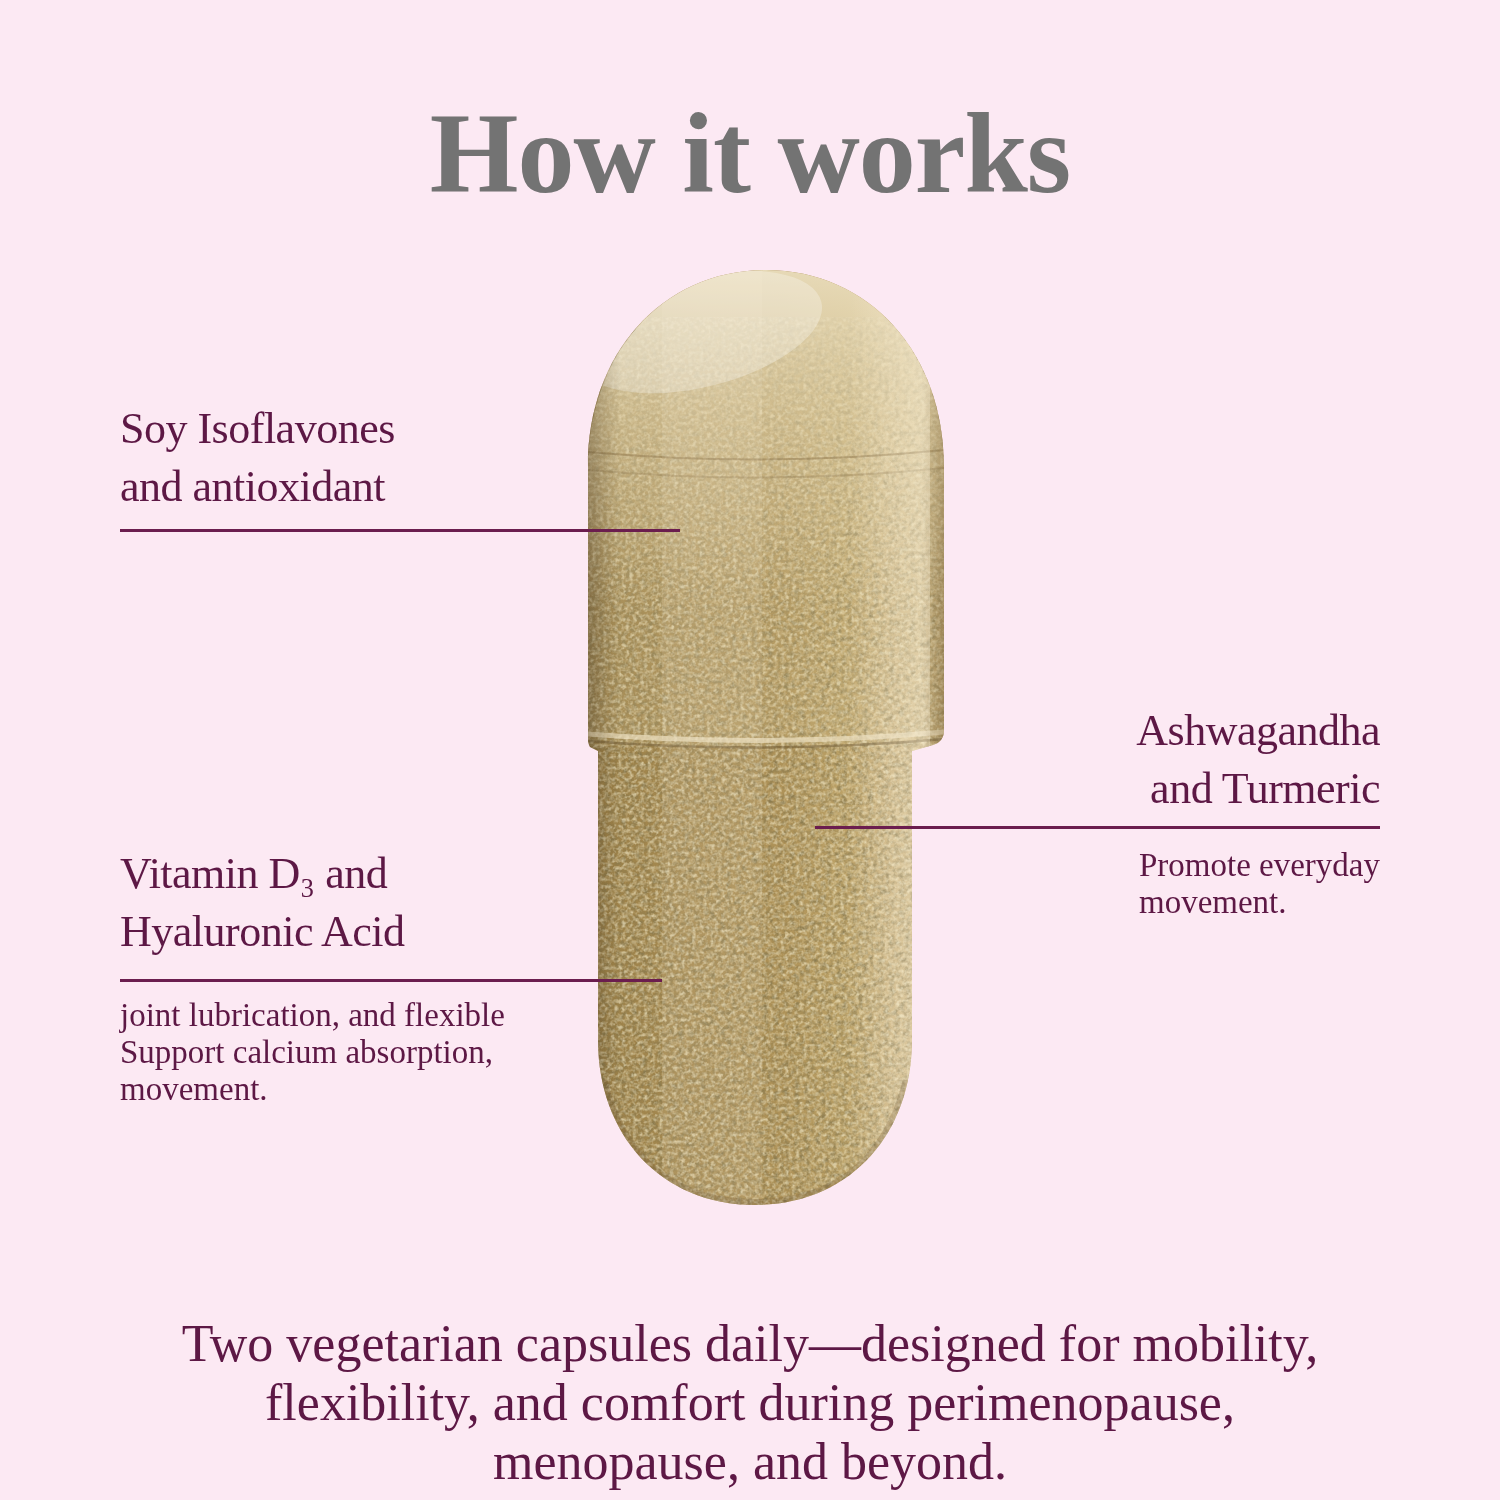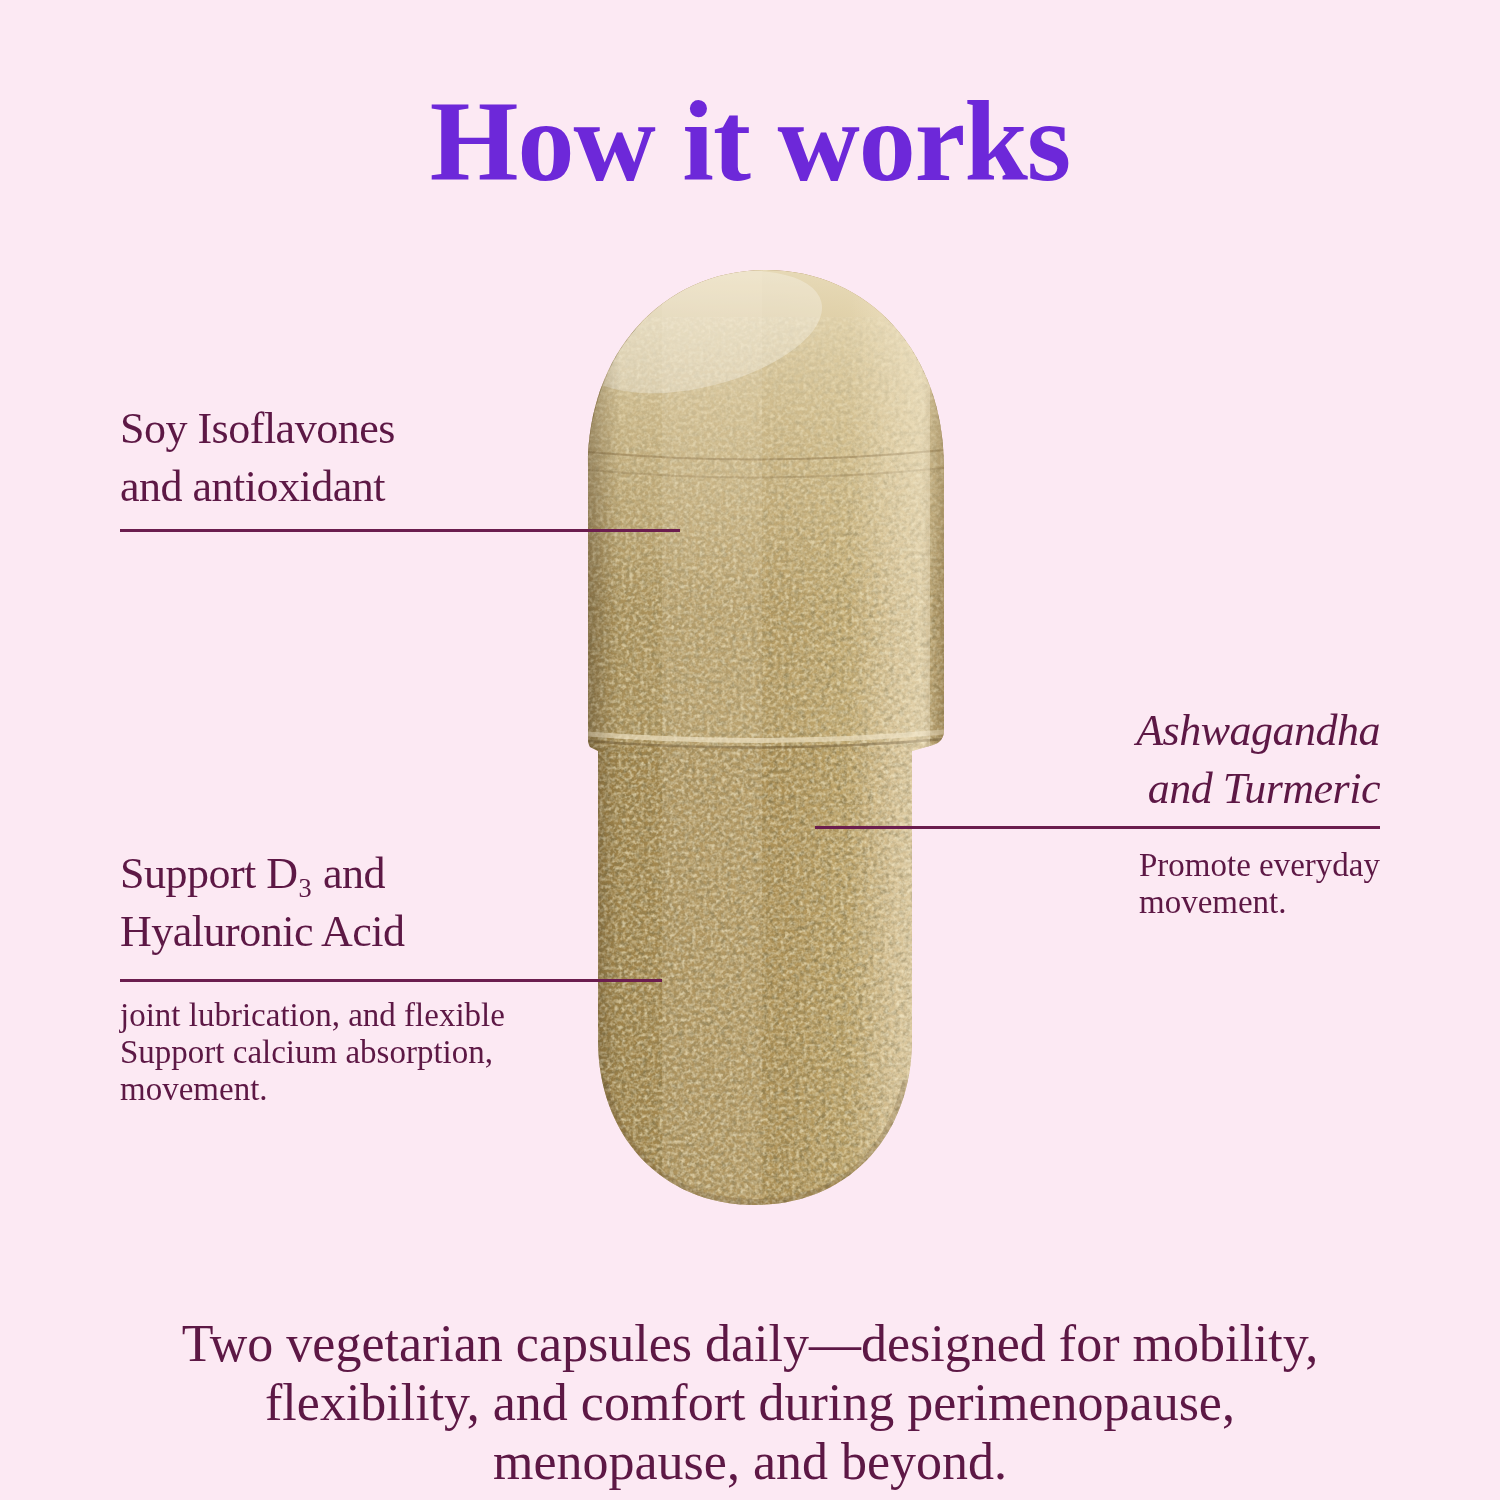--- a/index.html
+++ b/index.html
@@ -3,40 +3,40 @@
 <meta charset="utf-8">
 <style>
   * { margin:0; padding:0; box-sizing:border-box; }
   html,body { background:#fce9f3; }
   #page {
     position:relative; width:1500px; height:1500px; overflow:hidden;
     background:#fce9f3; color:#5d1845;
     font-family:"Liberation Serif","DejaVu Serif",serif;
   }
   .page-title {
-    position:absolute; top:76px; left:0; width:100%;
+    position:absolute; top:88px; left:0; width:100%;
     text-align:center; font-size:114px; font-weight:700;
-    letter-spacing:-1px; color:#6d28d9;
+    letter-spacing:-1px; color:#737373;
   }
   .capsule-svg { position:absolute; left:0; top:0; width:1500px; height:1500px; }
   .connector { position:absolute; height:3px; background:#6b1d4e; }
   .connector.soy      { left:120px; top:529px; width:560px; }
   .connector.ashwa    { left:815px; top:826px; width:565px; }
   .connector.vitamin  { left:120px; top:979px; width:542px; }
   .callout-heading {
     position:absolute; font-size:44px; line-height:58px; font-weight:400;
     letter-spacing:-0.5px; color:#5d1845; white-space:nowrap;
   }
   .callout-body {
     position:absolute; font-size:33px; line-height:37px; font-weight:400;
     color:#5d1845; white-space:nowrap;
   }
   .soy-heading     { left:120px; top:400px; }
   .soy-body        { left:120px; top:544px; }
-  .ashwa-heading   { right:120px; top:702px; text-align:right;font-style:italic; }
+  .ashwa-heading   { right:120px; top:702px; text-align:right; }
   .ashwa-body      { right:120px; top:847px; }
   .vitamin-heading { left:120px; top:845px; }
   .vitamin-body    { left:120px; top:997px; }
   .footer-text {
     position:absolute; top:1266px; left:0; width:100%;
     text-align:center; font-size:52px; line-height:59px; color:#5d1845;margin-top:48px;
   }
 </style>
 </head>
 <body>
@@ -138,21 +138,21 @@
   <div class="callout-heading ashwa-heading">
     <div>Ashwagandha</div>
     <div>and Turmeric</div>
   </div>
   <div class="callout-body ashwa-body">
     <div>Promote everyday</div>
     <div>movement.</div>
   </div>
 
   <div class="callout-heading vitamin-heading">
-    <div>Support D₃ and</div>
+    <div>Vitamin D₃ and</div>
     <div>Hyaluronic Acid</div>
   </div>
   <div class="callout-body vitamin-body">
     <div>joint lubrication, and flexible</div>
     <div>Support calcium absorption,</div>
     <div>movement.</div>
   </div>
 
   <div class="footer-text">
     <div>Two vegetarian capsules daily—designed for mobility,</div>

